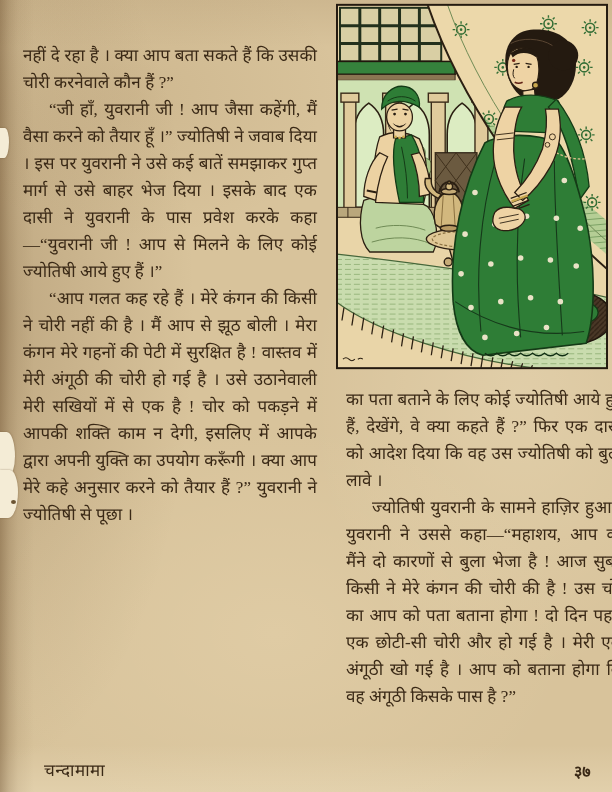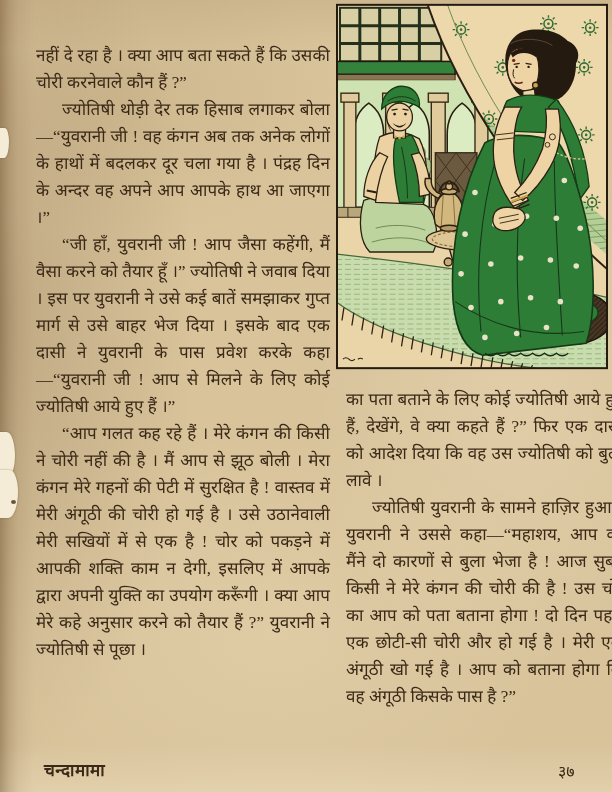--- a/index.html
+++ b/index.html
@@ -27,39 +27,38 @@
   .chip2{left:0;top:432px;width:15px;height:44px;border-radius:0 85% 70% 0;}
   .chip3{left:0;top:470px;width:18px;height:48px;border-radius:0 75% 90% 0;}
   .smudge{position:absolute;left:11px;top:500px;width:5px;height:4px;background:#6b5433;border-radius:50%;}
   .col{
     position:absolute;text-align:justify;
     font-size:17px;line-height:27px;font-weight:500;
     letter-spacing:0.1px;
   }
   .col p{margin:0;text-indent:26px;}
   .col p.no-indent{text-indent:0;}
-  .col-left{left:36px;top:42px;width:294px;height:714px;}
+  .col-left{left:23px;top:42px;width:294px;height:714px;}
   .col-right{left:346px;top:386px;width:278px;height:372px;}
   .illustration{position:absolute;left:336px;top:3px;width:272px;height:367px;}
-  .footer-name{position:absolute;left:44px;top:758px;font-weight:bold;font-size:17px;letter-spacing:0.5px;}
-  .footer-page{position:absolute;left:558px;top:760px;font-weight:normal;font-size:16px;}
+  .footer-name{position:absolute;left:44px;top:758px;font-weight:normal;font-size:17px;letter-spacing:0.5px;}
+  .footer-page{position:absolute;left:574px;top:760px;font-weight:bold;font-size:16px;}
 </style>
 </head>
 <body>
 
 <div class="page">
   <div class="left-edge"></div>
   <div class="chip chip1"></div>
   <div class="chip chip2"></div>
   <div class="chip chip3"></div>
   <div class="smudge"></div>
 
   <div class="col col-left">
     <p class="no-indent">नहीं दे रहा है । क्या आप बता सकते हैं कि उसकी चोरी करनेवाले कौन हैं ?”</p>
-    <p>ज्योतिषी थोड़ी देर तक हिसाब लगाकर बोला—“युवरानी जी ! वह कंगन अब तक अनेक लोगों के हाथों में बदलकर दूर चला गया है । पंद्रह दिन के अन्दर वह अपने आप आपके हाथ आ जाएगा ।”</p>
     <p>“जी हाँ, युवरानी जी ! आप जैसा कहेंगी, मैं वैसा करने को तैयार हूँ ।” ज्योतिषी ने जवाब दिया । इस पर युवरानी ने उसे कई बातें समझाकर गुप्त मार्ग से उसे बाहर भेज दिया । इसके बाद एक दासी ने युवरानी के पास प्रवेश करके कहा—“युवरानी जी ! आप से मिलने के लिए कोई ज्योतिषी आये हुए हैं ।”</p>
     <p>“आप गलत कह रहे हैं । मेरे कंगन की किसी ने चोरी नहीं की है । मैं आप से झूठ बोली । मेरा कंगन मेरे गहनों की पेटी में सुरक्षित है ! वास्तव में मेरी अंगूठी की चोरी हो गई है । उसे उठानेवाली मेरी सखियों में से एक है ! चोर को पकड़ने में आपकी शक्ति काम न देगी, इसलिए में आपके द्वारा अपनी युक्ति का उपयोग करूँगी । क्या आप मेरे कहे अनुसार करने को तैयार हैं ?” युवरानी ने ज्योतिषी से पूछा ।</p>
   </div>
 
   <svg class="illustration" viewBox="0 0 274 368" xmlns="http://www.w3.org/2000/svg">
     <defs>
       <clipPath id="frameClip">
           <rect x="1.5" y="1.5" width="271" height="365"></rect>
         </clipPath>
       <clipPath id="curtainClip">

